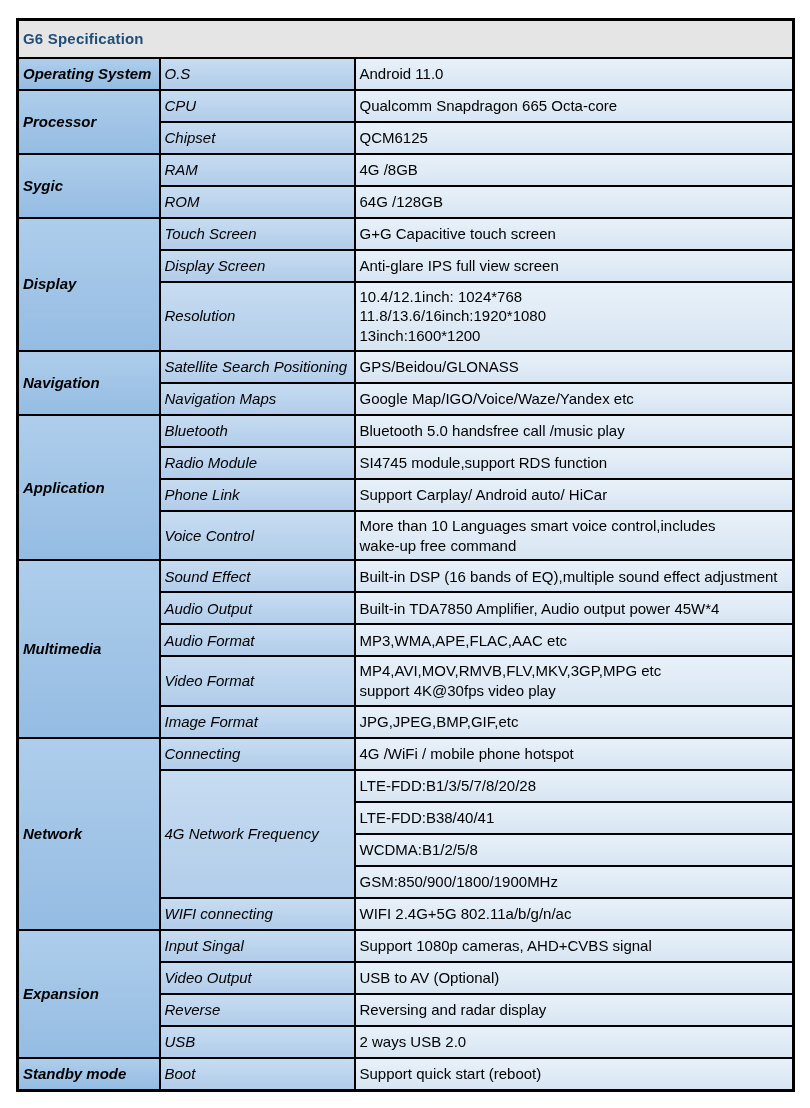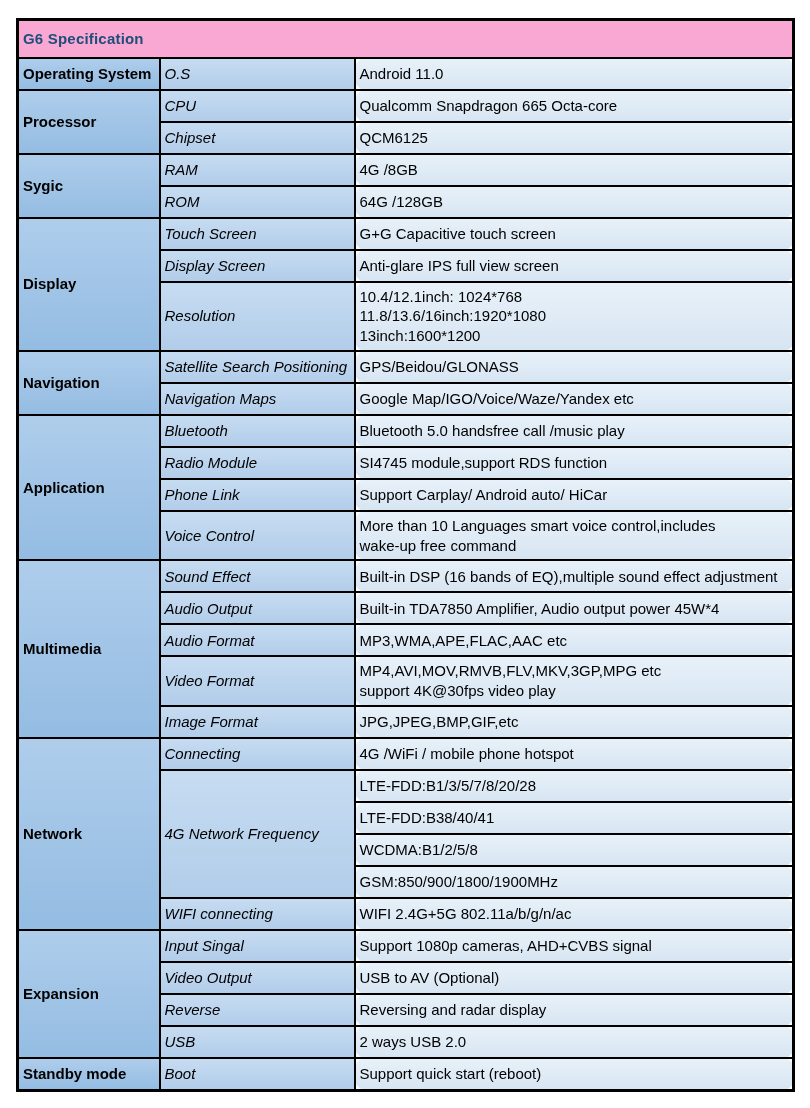--- a/index.html
+++ b/index.html
@@ -34,42 +34,42 @@
     vertical-align:middle;
     text-align:left;
     font-size:15px;
     line-height:1.32;
     padding:4px 2px 4px 4px;
     overflow:hidden;
   }
   .spec tr{height:32px;}
   tr.title-row{height:38px;}
   .title-cell{
-    background:#f9a8d4;
+    background:#e5e5e5;
     text-align:center;
     font-weight:bold;
     font-size:23px;
     color:var(--c-title);
     letter-spacing:0.2px;
   }
   th.cat{
     background:linear-gradient(180deg,var(--cat-top) 0%,var(--cat-bot) 100%);
     font-weight:bold;
     white-space:nowrap;
+    font-style:italic;
   }
   td.label{
     background:linear-gradient(180deg,var(--lab-top) 0%,var(--lab-bot) 100%);
     white-space:nowrap;
     padding-right:0;
     font-style:italic;
   }
   td.value{
     background:linear-gradient(180deg,var(--val-top) 0%,var(--val-bot) 100%);
     white-space:pre-line;
-    border-radius:11px;
   }
 </style>
 </head>
 <body>
 
 <div class="page">
   <table class="spec">
     <colgroup>
       <col class="c1">
       <col class="c2">

